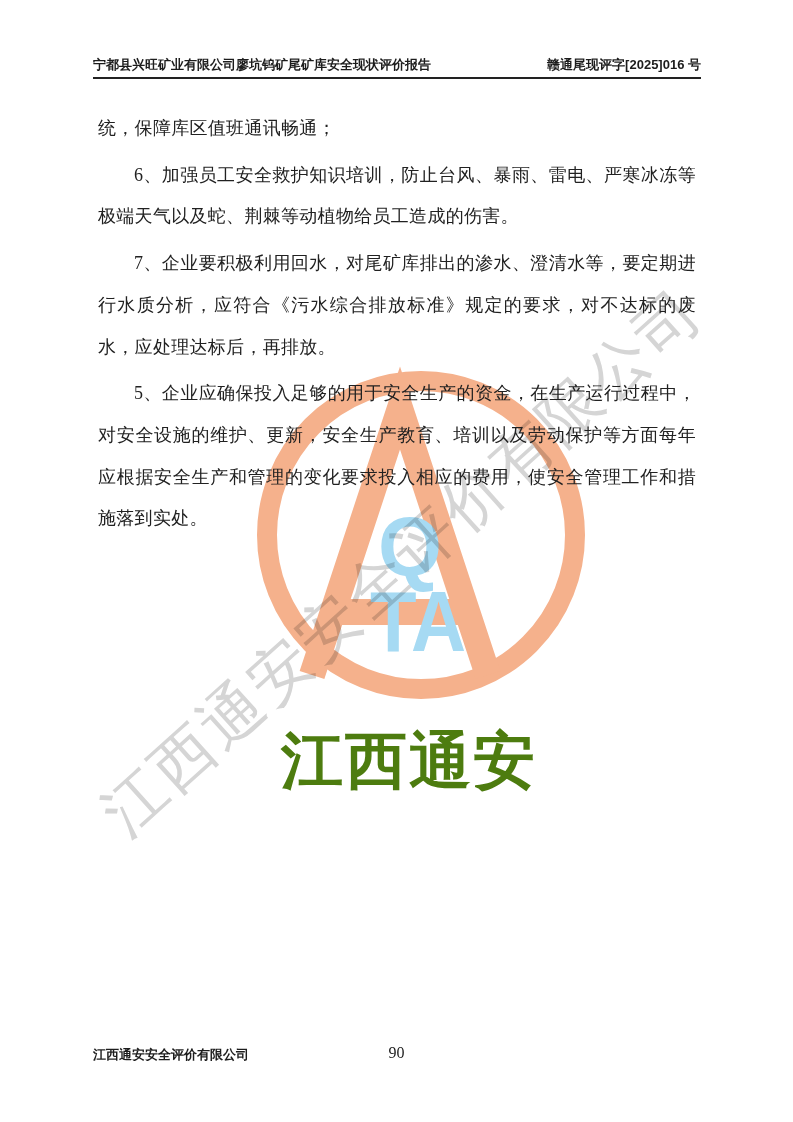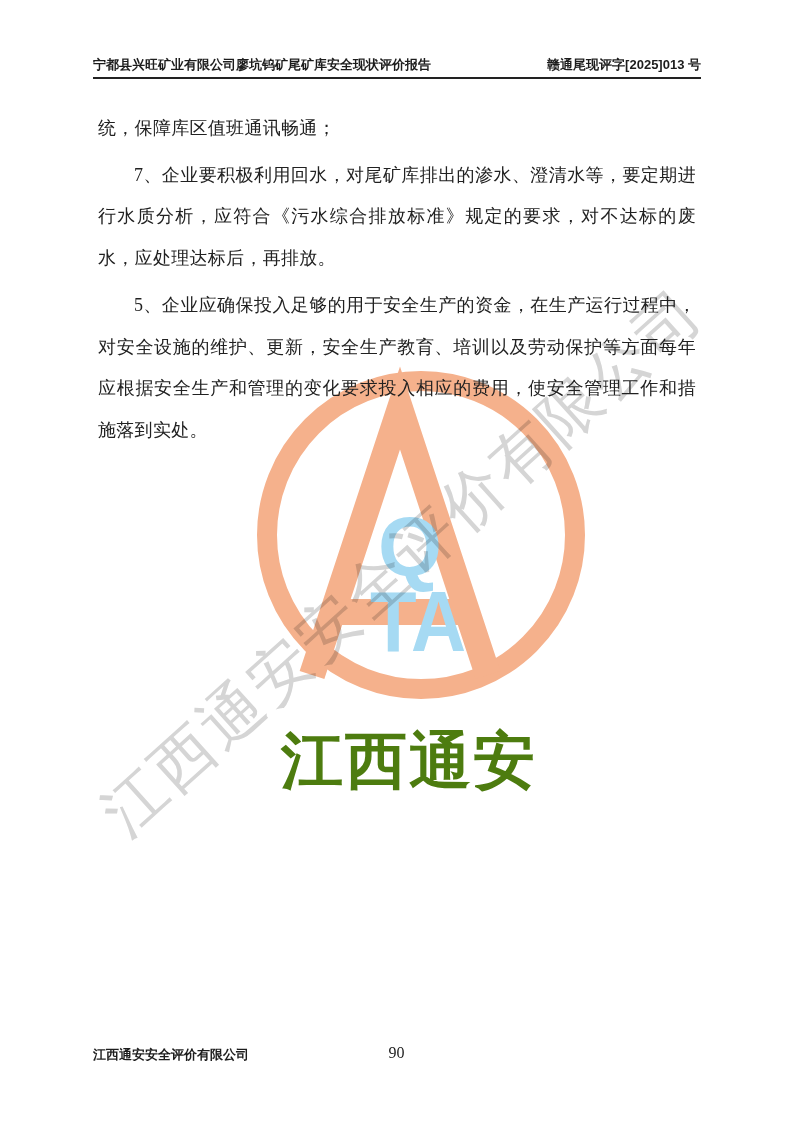--- a/index.html
+++ b/index.html
@@ -61,41 +61,42 @@
     font-family:"Liberation Serif","DejaVu Serif",serif; font-size:16px;
   }
 </style>
 </head>
 <body>
 
 <div class="page">
 
   <div class="header">
     <span>宁都县兴旺矿业有限公司廖坑钨矿尾矿库安全现状评价报告</span>
-    <span>赣通尾现评字[2025]013 号</span>
+    <span>赣通尾现评字[2025]016 号</span>
   </div>
   <div class="header-rule"></div>
 
   <div class="watermark">
 
     <svg class="logo-svg" width="370" height="360" viewBox="0 0 370 360">
       <circle cx="181" cy="180" r="154" fill="none" stroke="#f5b18c" stroke-width="20"></circle>
       <path d="M72,320 L160,53 L248,320" fill="none" stroke="#f5b18c" stroke-width="26" stroke-linejoin="miter"></path>
       <path d="M92,257 L228,257" stroke="#f5b18c" stroke-width="26"></path>
       <text class="logo-letters" x="170" y="221" font-size="84" fill="#a6daf3" text-anchor="middle" textLength="64" lengthAdjust="spacingAndGlyphs">Q</text>
       <text class="logo-letters" x="178" y="296" font-size="86" fill="#a6daf3" text-anchor="middle" textLength="96" lengthAdjust="spacingAndGlyphs">TA</text>
     </svg>
 
     <div class="diag-text">江西通安安全评价有限公司</div>
 
     <div class="brand-text">江西通安</div>
   </div>
 
   <div class="body-text">
     <p>统，保障库区值班通讯畅通；</p>
+    <p class="indent">6、加强员工安全救护知识培训，防止台风、暴雨、雷电、严寒冰冻等极端天气以及蛇、荆棘等动植物给员工造成的伤害。</p>
     <p class="indent">7、企业要积极利用回水，对尾矿库排出的渗水、澄清水等，要定期进行水质分析，应符合《污水综合排放标准》规定的要求，对不达标的废水，应处理达标后，再排放。</p>
     <p class="indent">5、企业应确保投入足够的用于安全生产的资金，在生产运行过程中，对安全设施的维护、更新，安全生产教育、培训以及劳动保护等方面每年应根据安全生产和管理的变化要求投入相应的费用，使安全管理工作和措施落到实处。</p>
   </div>
 
   <div class="footer">
     <span class="footer-company">江西通安安全评价有限公司</span>
     <span class="page-number">90</span>
   </div>
 
 </div>

